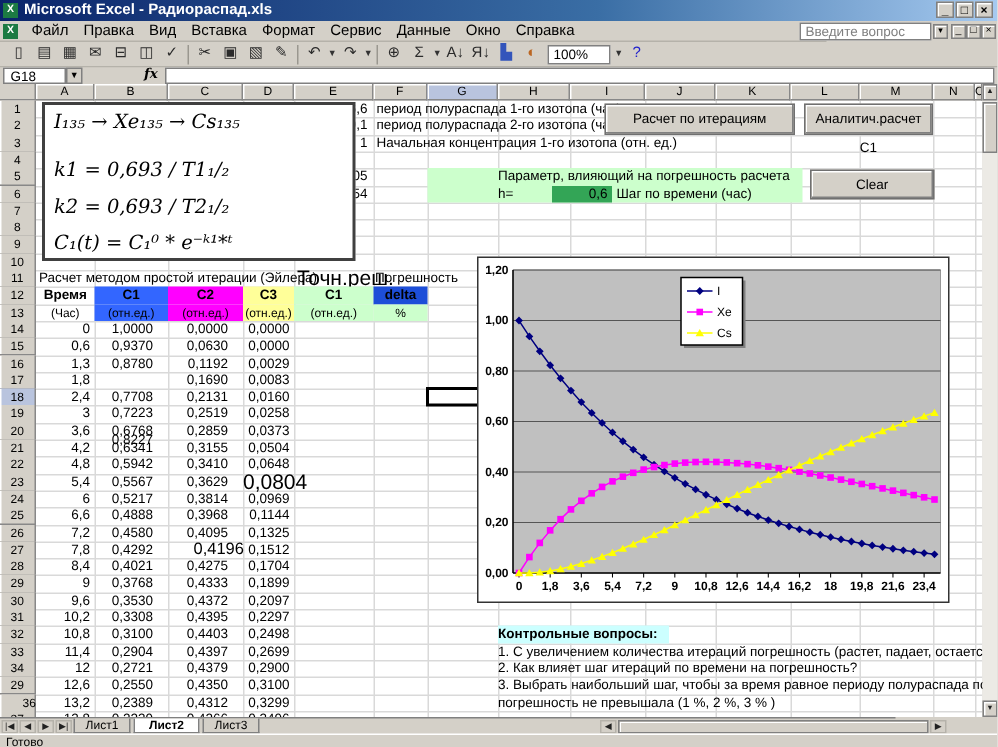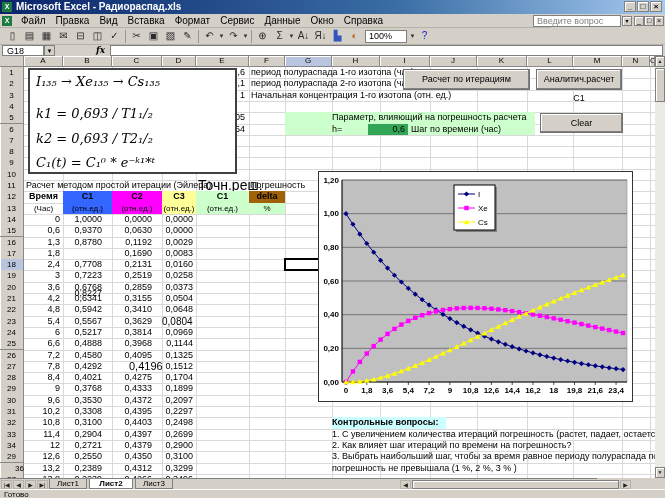--- a/index.html
+++ b/index.html
@@ -232,21 +232,21 @@
       <div style="position: absolute; left: 24px; top: 135.3px; width: 39px; height: 11.3px; font-size: 9px; font-weight: bold; line-height: 11.3px; text-align: center; z-index: 2;">Время</div>
       <div style="position: absolute; left: 24px; top: 146.6px; width: 39px; height: 11.3px; font-size: 8px; line-height: 11.3px; text-align: center; z-index: 2;">(Час)</div>
       <div style="position: absolute; left: 63px; top: 135.3px; width: 49px; height: 11.3px; background: rgb(51, 102, 255); font-size: 9px; font-weight: bold; line-height: 11.3px; text-align: center; z-index: 2;">С1</div>
       <div style="position: absolute; left: 63px; top: 146.6px; width: 49px; height: 11.3px; background: rgb(51, 102, 255); font-size: 8px; line-height: 11.3px; text-align: center; z-index: 2;">(отн.ед.)</div>
       <div style="position: absolute; left: 112px; top: 135.3px; width: 50px; height: 11.3px; background: rgb(255, 0, 255); font-size: 9px; font-weight: bold; line-height: 11.3px; text-align: center; z-index: 2;">С2</div>
       <div style="position: absolute; left: 112px; top: 146.6px; width: 50px; height: 11.3px; background: rgb(255, 0, 255); font-size: 8px; line-height: 11.3px; text-align: center; z-index: 2;">(отн.ед.)</div>
       <div style="position: absolute; left: 162px; top: 135.3px; width: 34px; height: 11.3px; background: rgb(255, 255, 153); font-size: 9px; font-weight: bold; line-height: 11.3px; text-align: center; z-index: 2;">С3</div>
       <div style="position: absolute; left: 162px; top: 146.6px; width: 34px; height: 11.3px; background: rgb(255, 255, 153); font-size: 8px; line-height: 11.3px; text-align: center; z-index: 2;">(отн.ед.)</div>
       <div style="position: absolute; left: 196px; top: 135.3px; width: 53px; height: 11.3px; background: rgb(204, 255, 204); font-size: 9px; font-weight: bold; line-height: 11.3px; text-align: center; z-index: 2;">С1</div>
       <div style="position: absolute; left: 196px; top: 146.6px; width: 53px; height: 11.3px; background: rgb(204, 255, 204); font-size: 8px; line-height: 11.3px; text-align: center; z-index: 2;">(отн.ед.)</div>
-      <div style="position: absolute; left: 249px; top: 135.3px; width: 36px; height: 11.3px; background: #a16207; font-size: 9px; font-weight: bold; line-height: 11.3px; text-align: center; z-index: 2;">delta</div>
+      <div style="position: absolute; left: 249px; top: 135.3px; width: 36px; height: 11.3px; background: #1d4ed8; font-size: 9px; font-weight: bold; line-height: 11.3px; text-align: center; z-index: 2;">delta</div>
       <div style="position: absolute; left: 249px; top: 146.6px; width: 36px; height: 11.3px; background: rgb(204, 255, 204); font-size: 8px; line-height: 11.3px; text-align: center; z-index: 2;">%</div>
       <div style="position: absolute; left: 24px; top: 157.9px; width: 39px; height: 11.3px; font-size: 9px; line-height: 11.3px; text-align: right; padding-right: 3px; z-index: 2;">0</div>
       <div style="position: absolute; left: 63px; top: 157.9px; width: 49px; height: 11.3px; font-size: 9px; line-height: 11.3px; text-align: right; padding-right: 10px; z-index: 2;">1,0000</div>
       <div style="position: absolute; left: 112px; top: 157.9px; width: 50px; height: 11.3px; font-size: 9px; line-height: 11.3px; text-align: right; padding-right: 10px; z-index: 2;">0,0000</div>
       <div style="position: absolute; left: 162px; top: 157.9px; width: 34px; height: 11.3px; font-size: 9px; line-height: 11.3px; text-align: right; padding-right: 3px; z-index: 2;">0,0000</div>
       <div style="position: absolute; left: 24px; top: 169.2px; width: 39px; height: 11.3px; font-size: 9px; line-height: 11.3px; text-align: right; padding-right: 3px; z-index: 2;">0,6</div>
       <div style="position: absolute; left: 63px; top: 169.2px; width: 49px; height: 11.3px; font-size: 9px; line-height: 11.3px; text-align: right; padding-right: 10px; z-index: 2;">0,9370</div>
       <div style="position: absolute; left: 112px; top: 169.2px; width: 50px; height: 11.3px; font-size: 9px; line-height: 11.3px; text-align: right; padding-right: 10px; z-index: 2;">0,0630</div>
       <div style="position: absolute; left: 162px; top: 169.2px; width: 34px; height: 11.3px; font-size: 9px; line-height: 11.3px; text-align: right; padding-right: 3px; z-index: 2;">0,0000</div>
       <div style="position: absolute; left: 24px; top: 180.5px; width: 39px; height: 11.3px; font-size: 9px; line-height: 11.3px; text-align: right; padding-right: 3px; z-index: 2;">1,3</div>
@@ -273,21 +273,21 @@
       <div style="position: absolute; left: 63px; top: 237px; width: 49px; height: 11.3px; font-size: 9px; line-height: 11.3px; text-align: right; padding-right: 10px; z-index: 2;">0,6341</div>
       <div style="position: absolute; left: 112px; top: 237px; width: 50px; height: 11.3px; font-size: 9px; line-height: 11.3px; text-align: right; padding-right: 10px; z-index: 2;">0,3155</div>
       <div style="position: absolute; left: 162px; top: 237px; width: 34px; height: 11.3px; font-size: 9px; line-height: 11.3px; text-align: right; padding-right: 3px; z-index: 2;">0,0504</div>
       <div style="position: absolute; left: 24px; top: 248.3px; width: 39px; height: 11.3px; font-size: 9px; line-height: 11.3px; text-align: right; padding-right: 3px; z-index: 2;">4,8</div>
       <div style="position: absolute; left: 63px; top: 248.3px; width: 49px; height: 11.3px; font-size: 9px; line-height: 11.3px; text-align: right; padding-right: 10px; z-index: 2;">0,5942</div>
       <div style="position: absolute; left: 112px; top: 248.3px; width: 50px; height: 11.3px; font-size: 9px; line-height: 11.3px; text-align: right; padding-right: 10px; z-index: 2;">0,3410</div>
       <div style="position: absolute; left: 162px; top: 248.3px; width: 34px; height: 11.3px; font-size: 9px; line-height: 11.3px; text-align: right; padding-right: 3px; z-index: 2;">0,0648</div>
       <div style="position: absolute; left: 24px; top: 259.6px; width: 39px; height: 11.3px; font-size: 9px; line-height: 11.3px; text-align: right; padding-right: 3px; z-index: 2;">5,4</div>
       <div style="position: absolute; left: 63px; top: 259.6px; width: 49px; height: 11.3px; font-size: 9px; line-height: 11.3px; text-align: right; padding-right: 10px; z-index: 2;">0,5567</div>
       <div style="position: absolute; left: 112px; top: 259.6px; width: 50px; height: 11.3px; font-size: 9px; line-height: 11.3px; text-align: right; padding-right: 10px; z-index: 2;">0,3629</div>
-      <div style="position: absolute; left: 162px; top: 259.6px; width: 34px; height: 11.3px; font-size: 10px; line-height: 11.3px; text-align: left; padding-right: 3px; z-index: 2;">0,0804</div>
+      <div style="position: absolute; left: 162px; top: 259.6px; width: 34px; height: 11.3px; font-size: 14px; line-height: 11.3px; text-align: center; padding-right: 3px; z-index: 2;">0,0804</div>
       <div style="position: absolute; left: 24px; top: 270.9px; width: 39px; height: 11.3px; font-size: 9px; line-height: 11.3px; text-align: right; padding-right: 3px; z-index: 2;">6</div>
       <div style="position: absolute; left: 63px; top: 270.9px; width: 49px; height: 11.3px; font-size: 9px; line-height: 11.3px; text-align: right; padding-right: 10px; z-index: 2;">0,5217</div>
       <div style="position: absolute; left: 112px; top: 270.9px; width: 50px; height: 11.3px; font-size: 9px; line-height: 11.3px; text-align: right; padding-right: 10px; z-index: 2;">0,3814</div>
       <div style="position: absolute; left: 162px; top: 270.9px; width: 34px; height: 11.3px; font-size: 9px; line-height: 11.3px; text-align: right; padding-right: 3px; z-index: 2;">0,0969</div>
       <div style="position: absolute; left: 24px; top: 282.2px; width: 39px; height: 11.3px; font-size: 9px; line-height: 11.3px; text-align: right; padding-right: 3px; z-index: 2;">6,6</div>
       <div style="position: absolute; left: 63px; top: 282.2px; width: 49px; height: 11.3px; font-size: 9px; line-height: 11.3px; text-align: right; padding-right: 10px; z-index: 2;">0,4888</div>
       <div style="position: absolute; left: 112px; top: 282.2px; width: 50px; height: 11.3px; font-size: 9px; line-height: 11.3px; text-align: right; padding-right: 10px; z-index: 2;">0,3968</div>
       <div style="position: absolute; left: 162px; top: 282.2px; width: 34px; height: 11.3px; font-size: 9px; line-height: 11.3px; text-align: right; padding-right: 3px; z-index: 2;">0,1144</div>
       <div style="position: absolute; left: 24px; top: 293.5px; width: 39px; height: 11.3px; font-size: 9px; line-height: 11.3px; text-align: right; padding-right: 3px; z-index: 2;">7,2</div>
       <div style="position: absolute; left: 63px; top: 293.5px; width: 49px; height: 11.3px; font-size: 9px; line-height: 11.3px; text-align: right; padding-right: 10px; z-index: 2;">0,4580</div>

